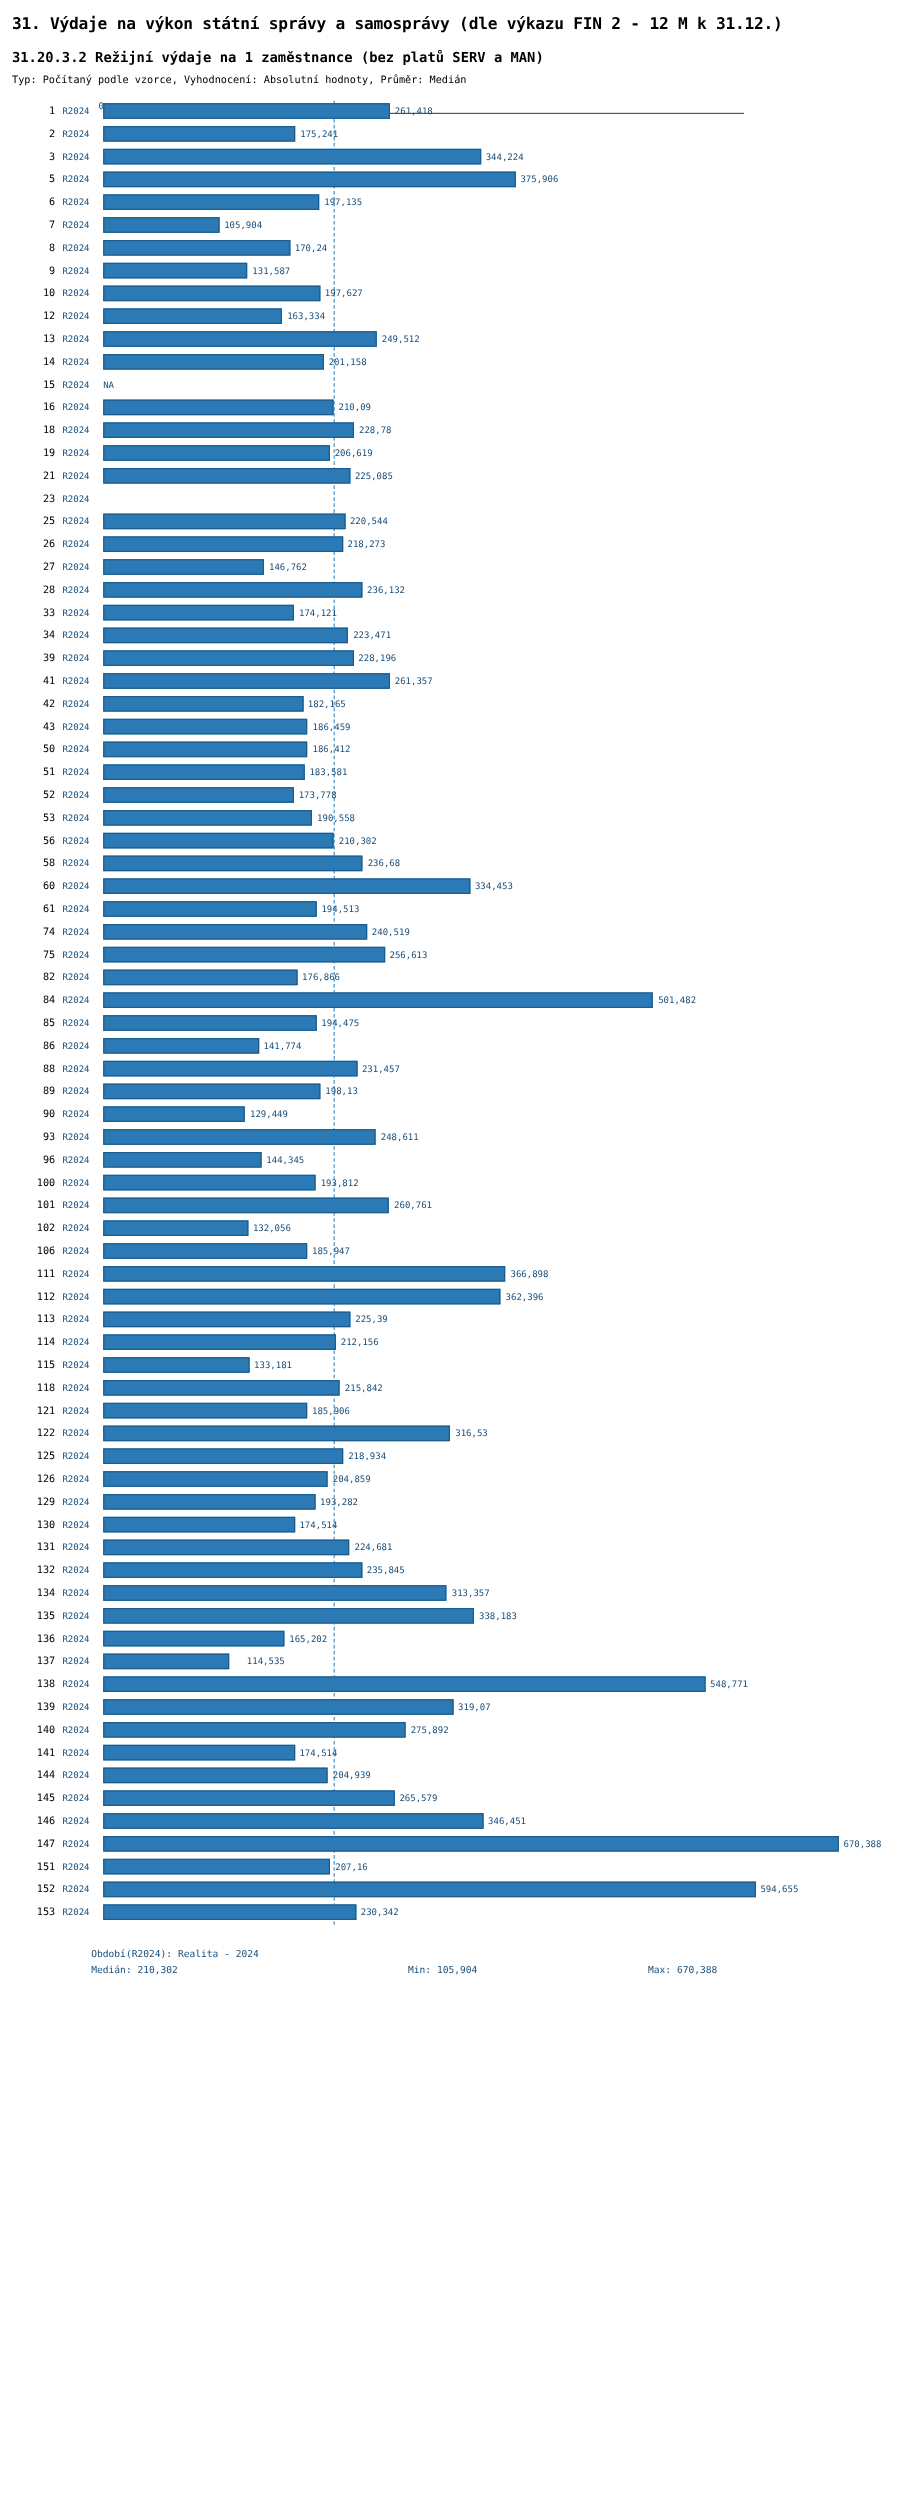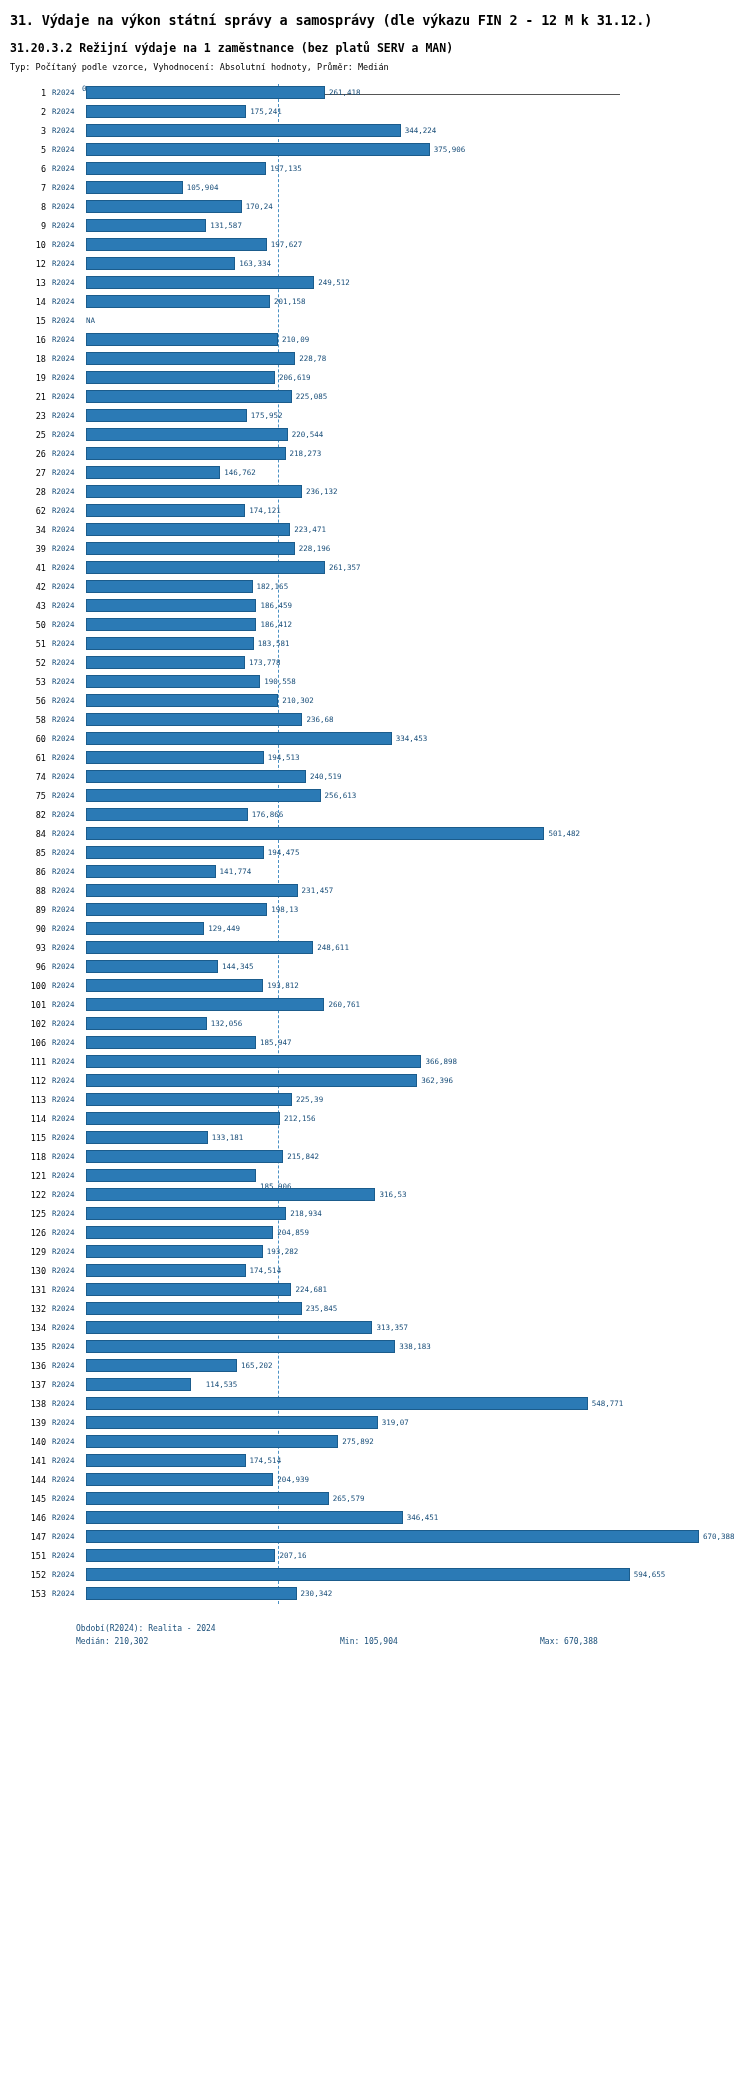--- a/index.html
+++ b/index.html
@@ -297,24 +297,20 @@
           <div class="row-idx">21</div>
           <div class="row-period">R2024</div>
           <div class="bar-wrap">
             <div class="bar" style="width: 205.792px;"></div>
             <div class="bar-value" style="left: 209.792px;">225,085</div>
           </div>
         </div>
         <div class="row">
           <div class="row-idx">23</div>
           <div class="row-period">R2024</div>
-          <div class="bar-wrap">
-            <div class="bar" style="width: 160.87px;"></div>
-            <div class="bar-value" style="left: 164.87px;">175,952</div>
-          </div>
         </div>
         <div class="row">
           <div class="row-idx">25</div>
           <div class="row-period">R2024</div>
           <div class="bar-wrap">
             <div class="bar" style="width: 201.64px;"></div>
             <div class="bar-value" style="left: 205.64px;">220,544</div>
           </div>
         </div>
         <div class="row">
@@ -335,21 +331,21 @@
         </div>
         <div class="row">
           <div class="row-idx">28</div>
           <div class="row-period">R2024</div>
           <div class="bar-wrap">
             <div class="bar" style="width: 215.892px;"></div>
             <div class="bar-value" style="left: 219.892px;">236,132</div>
           </div>
         </div>
         <div class="row">
-          <div class="row-idx">62</div>
+          <div class="row-idx">33</div>
           <div class="row-period">R2024</div>
           <div class="bar-wrap">
             <div class="bar" style="width: 159.196px;"></div>
             <div class="bar-value" style="left: 163.196px;">174,121</div>
           </div>
         </div>
         <div class="row">
           <div class="row-idx">34</div>
           <div class="row-period">R2024</div>
           <div class="bar-wrap">
@@ -619,21 +615,21 @@
           <div class="bar-wrap">
             <div class="bar" style="width: 197.341px;"></div>
             <div class="bar-value" style="left: 201.341px;">215,842</div>
           </div>
         </div>
         <div class="row">
           <div class="row-idx">121</div>
           <div class="row-period">R2024</div>
           <div class="bar-wrap">
             <div class="bar" style="width: 169.971px;"></div>
-            <div class="bar-value" style="left: 173.971px; margin-top: 11px;">185,906</div>
+            <div class="bar-value" style="left: 173.971px;">185,906</div>
           </div>
         </div>
         <div class="row">
           <div class="row-idx">122</div>
           <div class="row-period">R2024</div>
           <div class="bar-wrap">
             <div class="bar" style="width: 289.399px;"></div>
             <div class="bar-value" style="left: 293.399px;">316,53</div>
           </div>
         </div>

